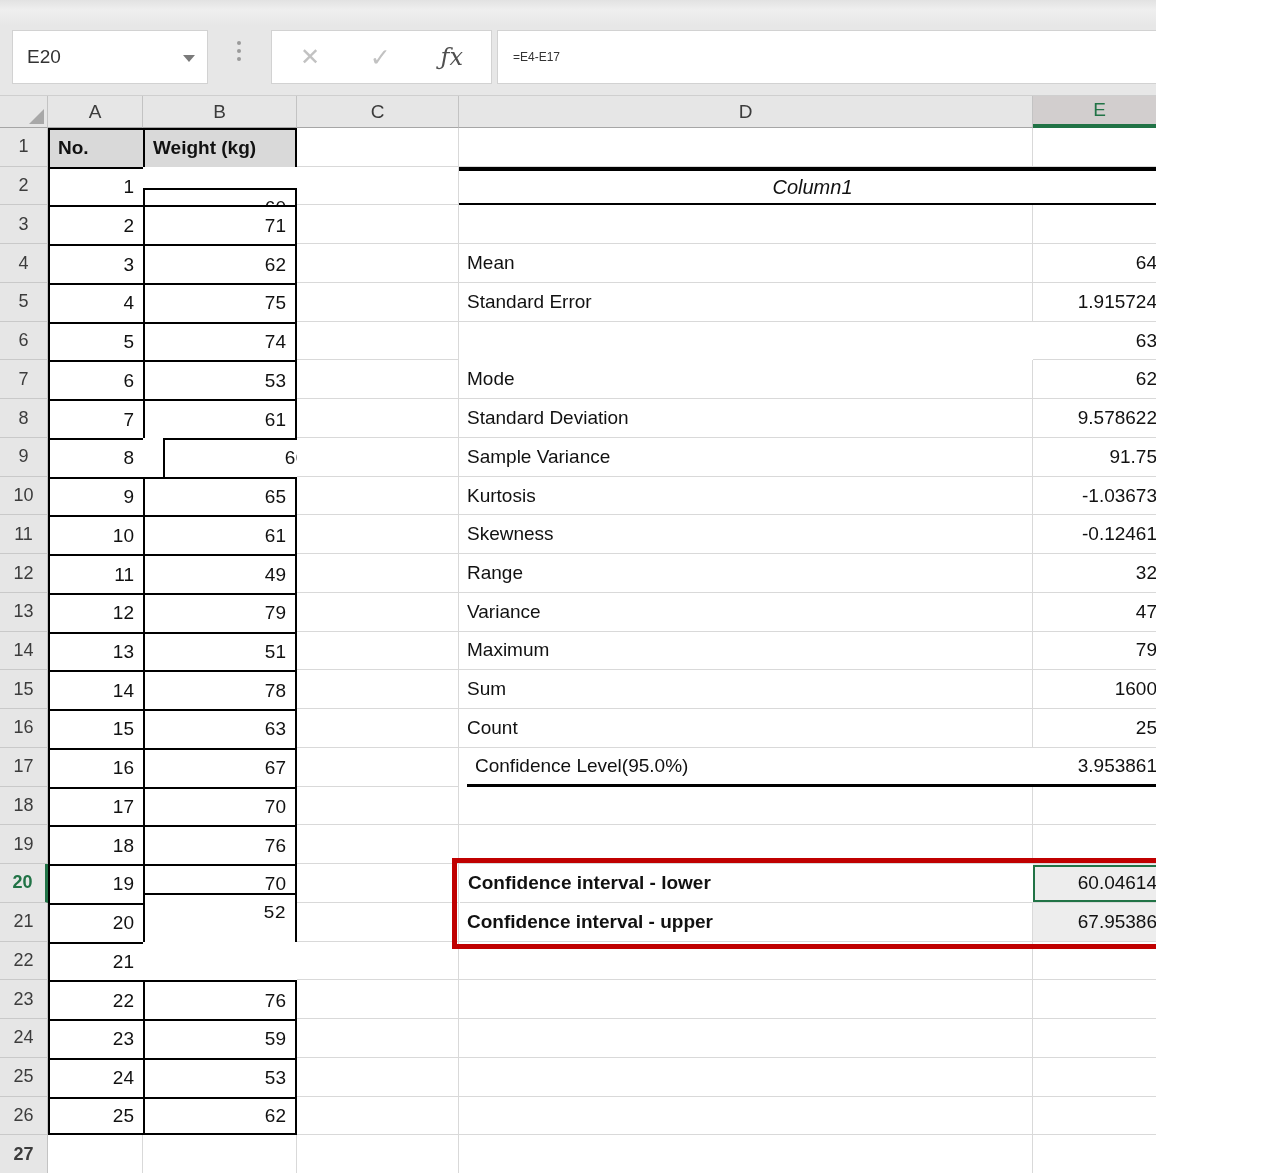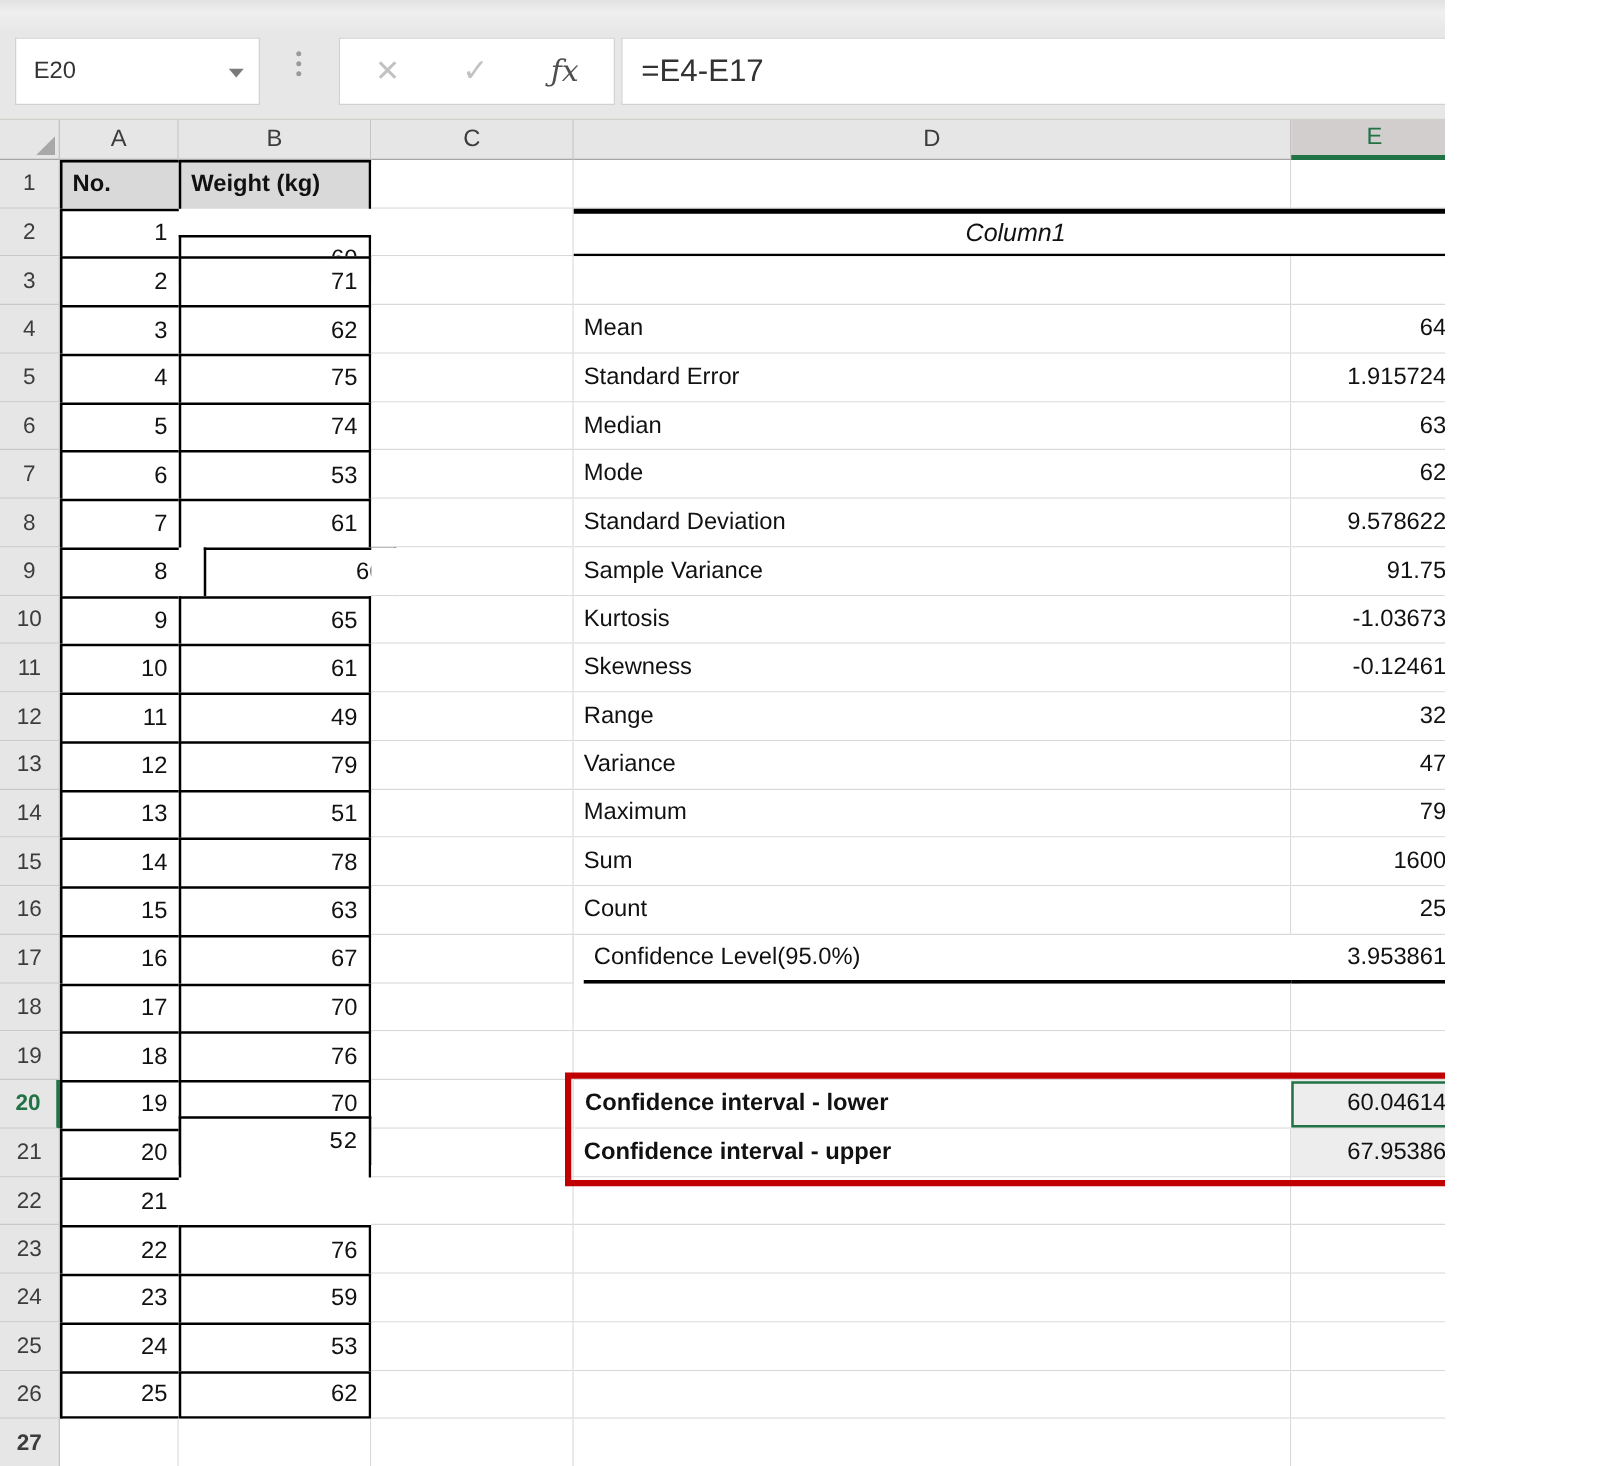--- a/index.html
+++ b/index.html
@@ -1,33 +1,33 @@
 <!DOCTYPE html>
 <html><head>
 <meta charset="utf-8">
 <style>
   html,body{margin:0;padding:0;background:#fff;}
   #app{position:relative;width:1156px;height:1173px;overflow:hidden;
-       font-family:"Liberation Sans", sans-serif; color:#111; background:#bef264;}
+       font-family:"Liberation Sans", sans-serif; color:#111; background:#ec4899;}
   
   #topbar{position:absolute;left:0;top:0;width:1280px;height:95px;
     background:linear-gradient(#e2e2e2 0,#efefef 10px,#e9e9e9 22px,#e7e7e7 26px);}
   .whitebox{position:absolute;top:30px;height:54px;background:#fff;border:1px solid #d2d2d2;box-sizing:border-box;}
   #namebox{left:12px;width:196px;display:flex;align-items:center;}
   #namebox .nbtext{padding-left:14px;font-size:19px;color:#333;}
   #namebox .caret{position:absolute;right:12px;top:24px;width:0;height:0;
     border-left:6px solid transparent;border-right:6px solid transparent;border-top:7px solid #7a7a7a;}
   #dots{position:absolute;left:237px;top:41px;display:flex;flex-direction:column;gap:4px;}
   #dots i{width:4px;height:4px;border-radius:50%;background:#9a9a9a;}
   #fxpanel{left:271px;width:221px;display:flex;align-items:center;justify-content:space-between;padding:0 28px;}
   .icon-cancel{font-size:24px;color:#c2c2c2;}
   .icon-enter{font-size:25px;color:#c2c2c2;}
   .icon-fx{font-family:"DejaVu Serif", serif;font-style:italic;font-size:24px;color:#4f4f4f;}
   #formulabar{left:497px;width:783px;border-right:none;display:flex;align-items:center;}
-  #formulabar .ftext{padding-left:15px;font-size:25px;color:#333;}
+  #formulabar .ftext{padding-left:15px;font-size:12px;color:#333;}
   
   #sheet{position:absolute;left:0;top:95px;width:1280px;height:1078px;background:#fff;border-top:1px solid #cfcfcf;}
   .c{position:absolute;box-sizing:border-box;display:flex;align-items:center;font-size:19px;overflow:hidden;white-space:nowrap;}
   .body{background:#fff;border-right:1px solid #d9d9d9;border-bottom:1px solid #d9d9d9;}
   .hdr{background:#e6e6e6;border-right:1px solid #c3c3c3;border-bottom:1px solid #a6a6a6;
        justify-content:center;font-size:19px;color:#3c3c3c;}
   .hdr.sel{background:#d2cece;color:#217346;border-bottom:4px solid #217346;}
   .rhdr{background:#e6e6e6;border-right:1px solid #c3c3c3;border-bottom:1px solid #c9c9c9;
        justify-content:center;font-size:18px;color:#3c3c3c;}
   .rhdr.sel{color:#217346;border-right:3px solid #217346;font-weight:bold;}
@@ -119,21 +119,20 @@
       <div class="c body tb num" style="left: 48px; top: 186.963px; width: 95px; height: 38.7407px;">4</div>
       <div class="c body tb num last" style="left: 143px; top: 186.963px; width: 154px; height: 38.7407px;">75</div>
       <div class="c body" style="left: 297px; top: 186.963px; width: 162px; height: 38.7407px;"></div>
       <div class="c body lbl" style="left: 459px; top: 186.963px; width: 574px; height: 38.7407px;">Standard Error</div>
       <div class="c body num" style="left: 1033px; top: 186.963px; width: 134px; height: 38.7407px;">1.915724</div>
       <div class="c body" style="left: 1167px; top: 186.963px; width: 110px; height: 38.7407px;"></div>
       <div class="c rhdr" style="left: 0px; top: 225.704px; width: 48px; height: 38.7407px;">6</div>
       <div class="c body tb num" style="left: 48px; top: 225.704px; width: 95px; height: 38.7407px;">5</div>
       <div class="c body tb num last" style="left: 143px; top: 225.704px; width: 154px; height: 38.7407px;">74</div>
       <div class="c body" style="left: 297px; top: 225.704px; width: 162px; height: 38.7407px;"></div>
-      <div class="c body lbl" style="left: 459px; top: 225.704px; width: 574px; height: 38.7407px;">Median</div>
       <div class="c body num" style="left: 1033px; top: 225.704px; width: 134px; height: 38.7407px;">63</div>
       <div class="c body" style="left: 1167px; top: 225.704px; width: 110px; height: 38.7407px;"></div>
       <div class="c rhdr" style="left: 0px; top: 264.444px; width: 48px; height: 38.7407px;">7</div>
       <div class="c body tb num" style="left: 48px; top: 264.444px; width: 95px; height: 38.7407px;">6</div>
       <div class="c body tb num last" style="left: 143px; top: 264.444px; width: 154px; height: 38.7407px;">53</div>
       <div class="c body" style="left: 297px; top: 264.444px; width: 162px; height: 38.7407px;"></div>
       <div class="c body lbl" style="left: 459px; top: 264.444px; width: 574px; height: 38.7407px;">Mode</div>
       <div class="c body num" style="left: 1033px; top: 264.444px; width: 134px; height: 38.7407px;">62</div>
       <div class="c body" style="left: 1167px; top: 264.444px; width: 110px; height: 38.7407px;"></div>
       <div class="c rhdr" style="left: 0px; top: 303.185px; width: 48px; height: 38.7407px;">8</div>

